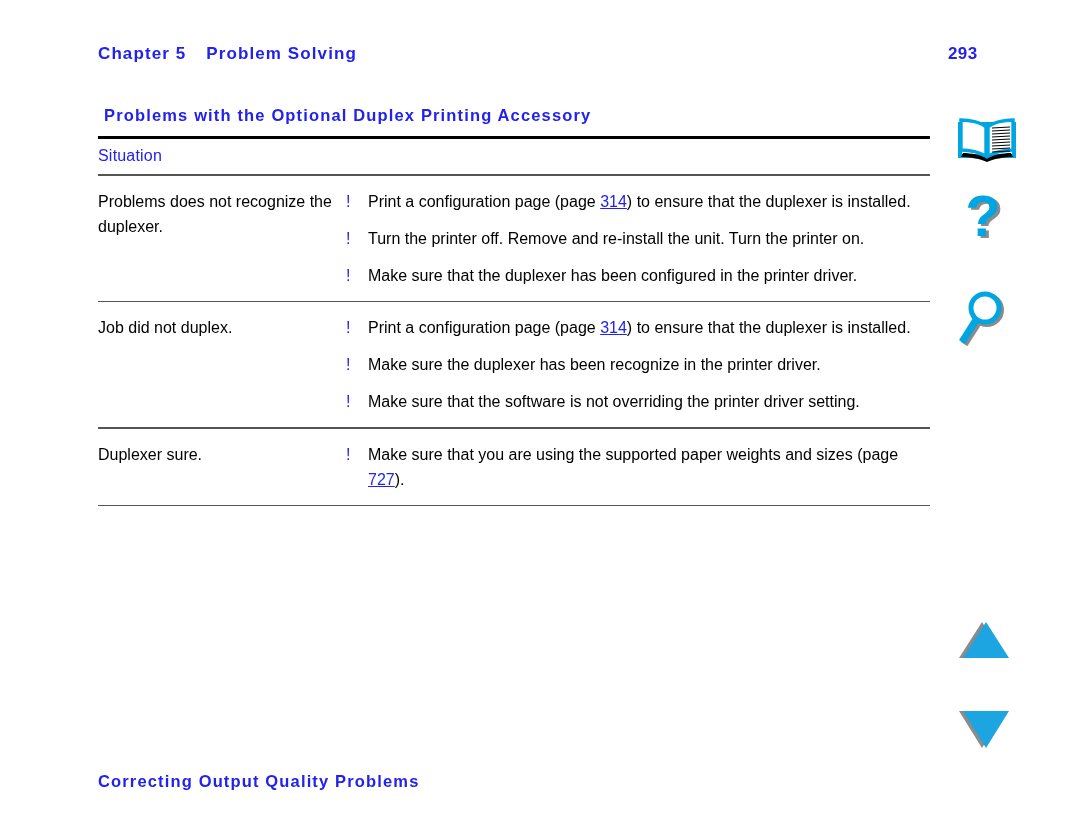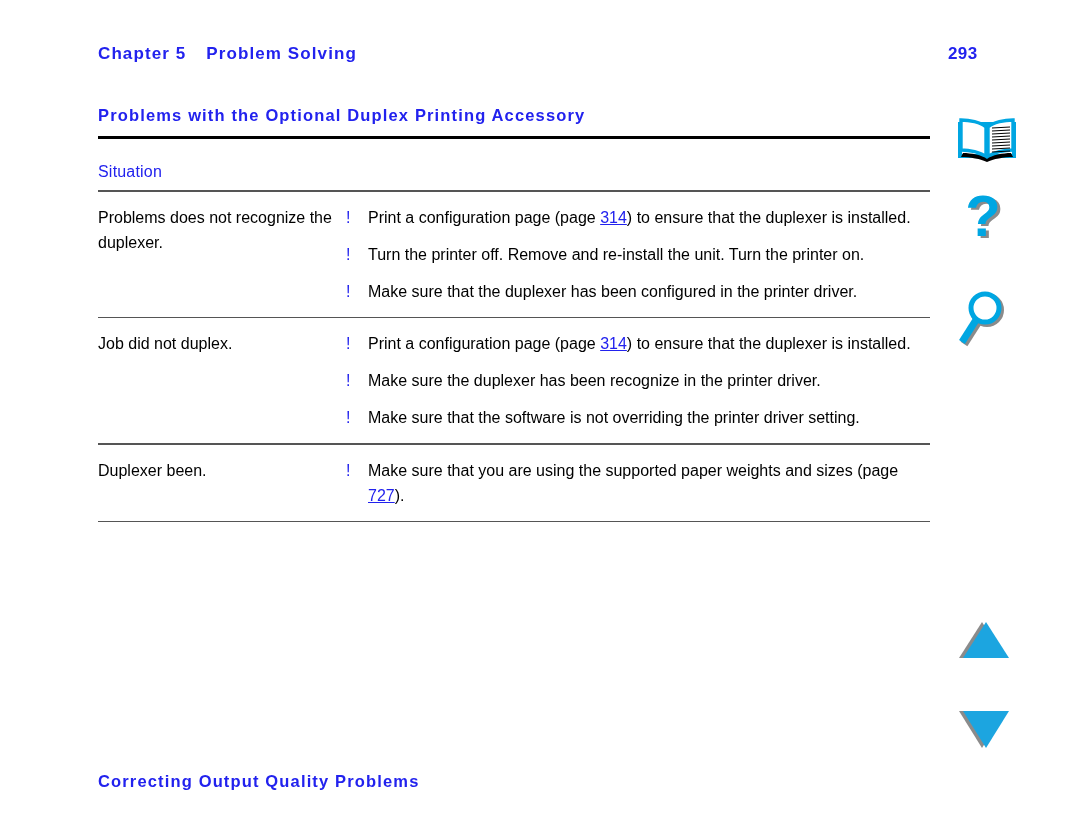--- a/index.html
+++ b/index.html
@@ -47,21 +47,21 @@
     top: 0;
     font-size: 17px;
     font-weight: bold;
     color: #2222ee;
     letter-spacing: 0.4px;
   }
 
   
   .section-heading {
     position: absolute;
-    left: 98px;
+    left: 104px;
     top: 106px;
     font-size: 16.5px;
     font-weight: bold;
     color: #2222ee;
     letter-spacing: 1.15px;
     white-space: nowrap;
   }
 
   
   .table {
@@ -75,21 +75,21 @@
     background: #000000;
     width: 100%;
   }
   .rule-thin {
     height: 1.5px;
     background: #555555;
     width: 100%;
   }
   .thead {
     display: flex;
-    padding: 24px 0 9px 0;
+    padding: 8px 0 9px 0;
   }
   .th {
     font-size: 16px;
     color: #2222ee;
     font-weight: normal;
     letter-spacing: 0.2px;
   }
   .col-situation { width: 248px; flex: 0 0 248px; }
   .col-solution  { flex: 1 1 auto; }
 
@@ -218,21 +218,21 @@
               <div class="bullet-text">Make sure the duplexer has been recognize in the printer driver.</div>
             </div>
             <div class="bullet-line">
               <div class="bullet-mark">!</div>
               <div class="bullet-text">Make sure that the software is not overriding the printer driver setting.</div>
             </div>
           </div>
         </div>
         <div class="rule-thin"></div>
         <div class="trow">
-          <div class="cell-situation">Duplexer been.</div>
+          <div class="cell-situation">Duplexer sure.</div>
           <div class="cell-solution">
             <div class="bullet-line">
               <div class="bullet-mark">!</div>
               <div class="bullet-text">Make sure that you are using the supported paper weights and sizes (page <span class="pagelink">727</span>).</div>
             </div>
           </div>
         </div>
         <div class="rule-thin"></div>
       </div>
   </div>

